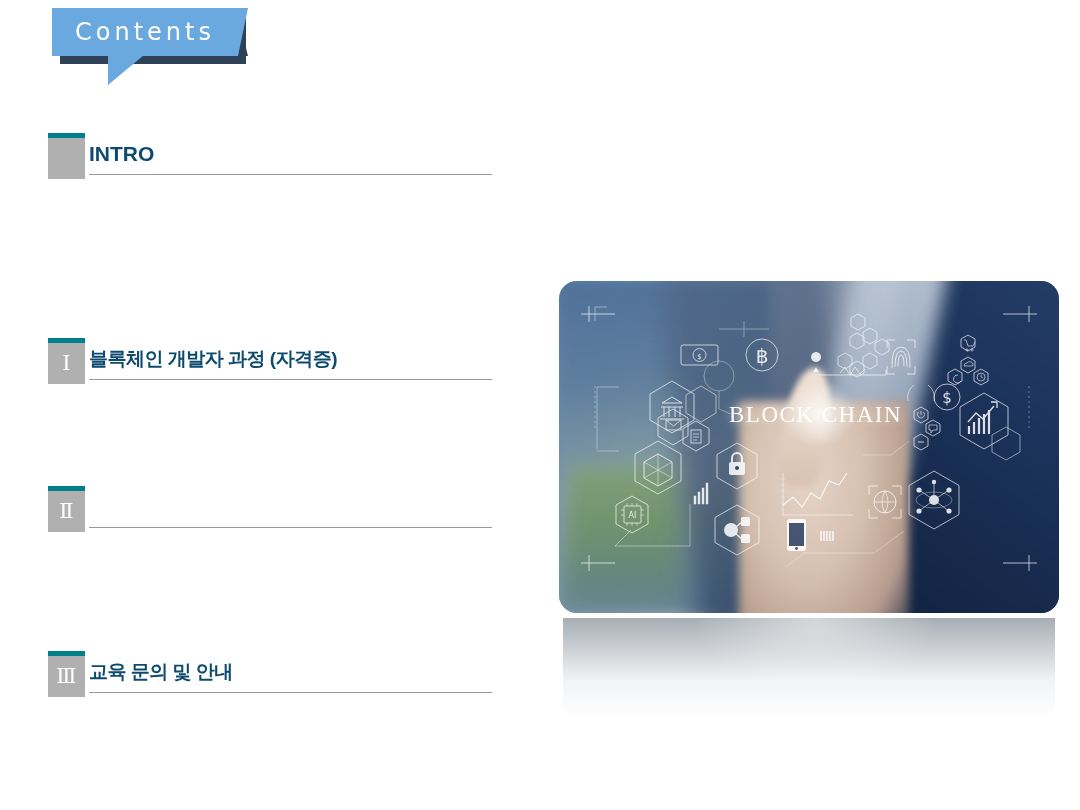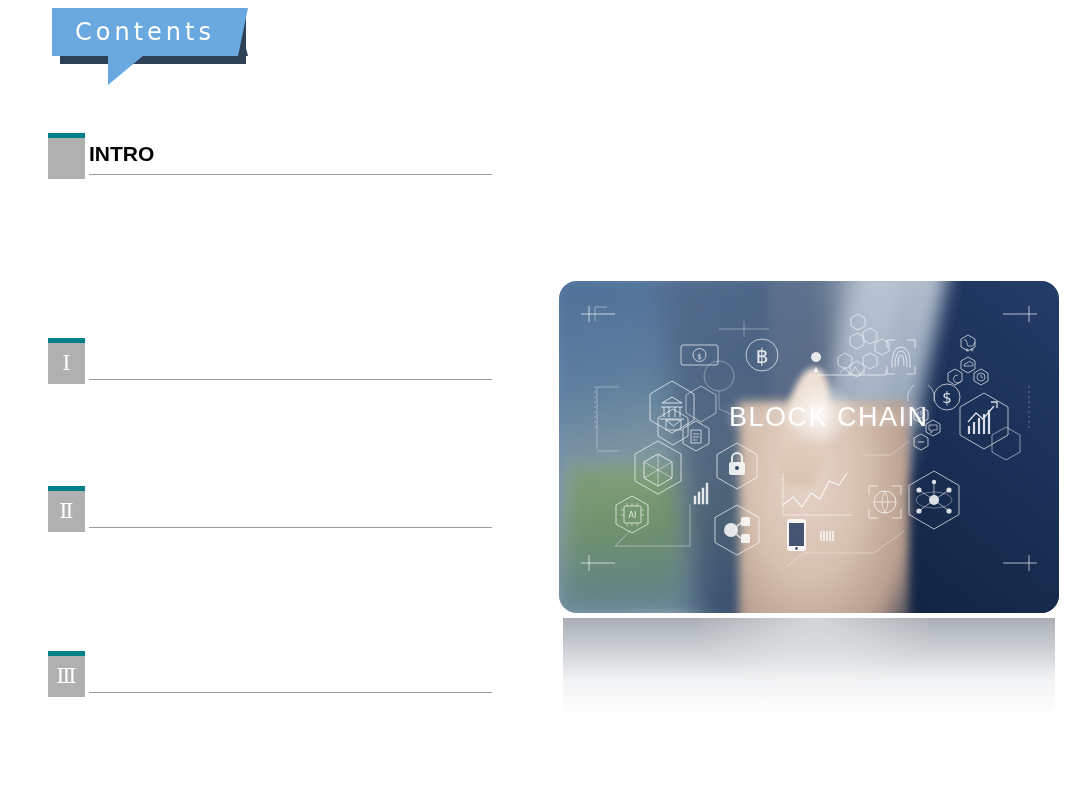--- a/index.html
+++ b/index.html
@@ -61,21 +61,21 @@
   }
   .toc-numeral{
     position:absolute;left:0;top:5px;width:37px;height:41px;
     display:flex;align-items:center;justify-content:center;
     color:#ffffff;font-size:21px;
     font-family:"Liberation Serif","DejaVu Serif",serif;
   }
   .toc-text{
     position:absolute;left:41px;top:0;height:41px;
     display:flex;align-items:center;
-    color:#000000;font-weight:bold;white-space:nowrap;
+    color:#0c4a6e;font-weight:bold;white-space:nowrap;
   }
   .toc-text.latin{font-size:21px;font-weight:bold;letter-spacing:0px;}
   .toc-text.kr{font-size:19px;font-weight:bold;letter-spacing:-0.5px;}
   .toc-rule{
     position:absolute;left:41px;top:41px;height:1px;
     background:#9a9a9a;
   }
 
   
   .pic{
@@ -120,22 +120,22 @@
     filter:blur(3px);transform:rotate(9deg);
   }
   .pic .glow{
     position:absolute;left:44%;top:31%;width:16%;height:18%;
     background:radial-gradient(circle,rgba(255,255,255,.85) 0%,rgba(255,255,255,0) 70%);
     filter:blur(2px);
   }
   .pic .hud{position:absolute;left:0;top:0;width:100%;height:100%;}
   .pic .title{
     position:absolute;left:34%;top:36.5%;
-    color:#ffffff;font-size:27px;letter-spacing:1.5px;
-    font-family:Liberation Sans, sans-serif;
+    color:#ffffff;font-size:23px;letter-spacing:1.5px;
+    font-family:Liberation Serif, serif;
     text-shadow:0 0 10px rgba(255,255,255,.55);
     white-space:nowrap;
   }
 
   
   .reflect{
     position:absolute;left:563px;top:618px;width:492px;height:100px;
     border-radius:0 0 14px 14px;
     background:linear-gradient(180deg,rgba(163,170,176,.95) 0%,rgba(190,195,200,.8) 30%,rgba(225,228,231,.45) 62%,rgba(255,255,255,0) 100%);
   }
@@ -164,36 +164,38 @@
   <div class="toc-numeral"></div>
   <div class="toc-text latin">INTRO</div>
   <div class="toc-rule" style="width:403px;"></div>
 </div>
 
 <div class="toc-row" id="row1" style="top:338px;width:444px;">
   <div class="toc-box">
     <div class="toc-box-top"></div>
   </div>
   <div class="toc-numeral">Ⅰ</div>
+  <div class="toc-text kr">블록체인 개발자 과정 (자격증)</div>
   <div class="toc-rule" style="width:403px;"></div>
 </div>
 
 <div class="toc-row" id="row2" style="top:486px;width:444px;">
   <div class="toc-box">
     <div class="toc-box-top"></div>
   </div>
   <div class="toc-numeral">Ⅱ</div>
   <div class="toc-rule" style="width:403px;"></div>
 </div>
 
 <div class="toc-row" id="row3" style="top:651px;width:444px;">
   <div class="toc-box">
     <div class="toc-box-top"></div>
   </div>
   <div class="toc-numeral">Ⅲ</div>
+  <div class="toc-text kr">교육  문의 및 안내</div>
   <div class="toc-rule" style="width:403px;"></div>
 </div>
 
 <div class="pic">
   <div class="blur-room"></div>
   <div class="blur-win"></div>
   <div class="suit-left"></div>
   <div class="suit-right"></div>
   <div class="shirt"></div>
   <div class="hand"></div>

